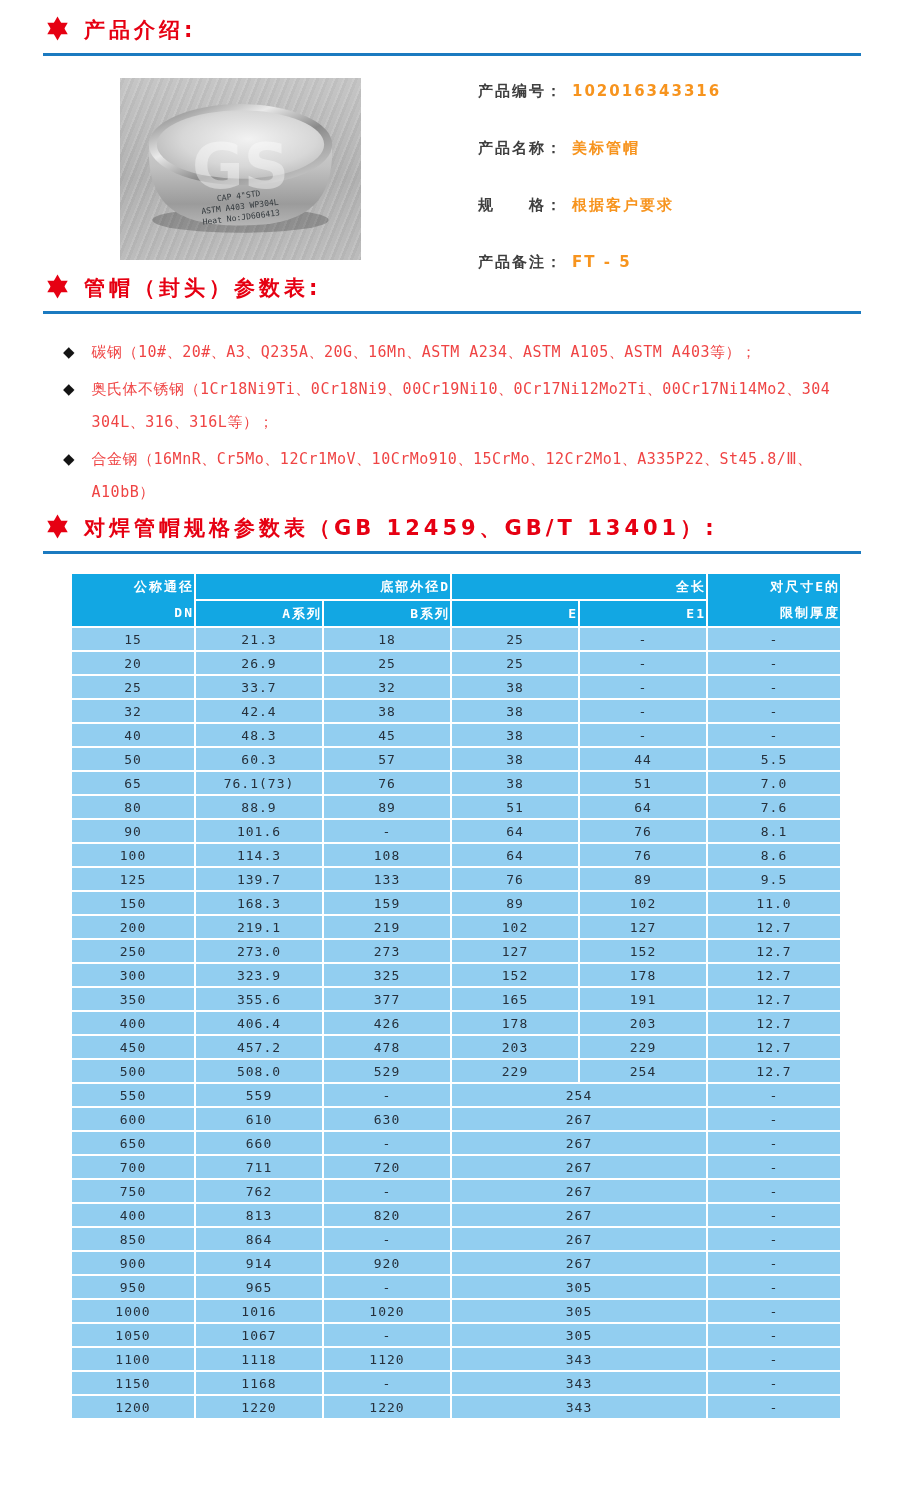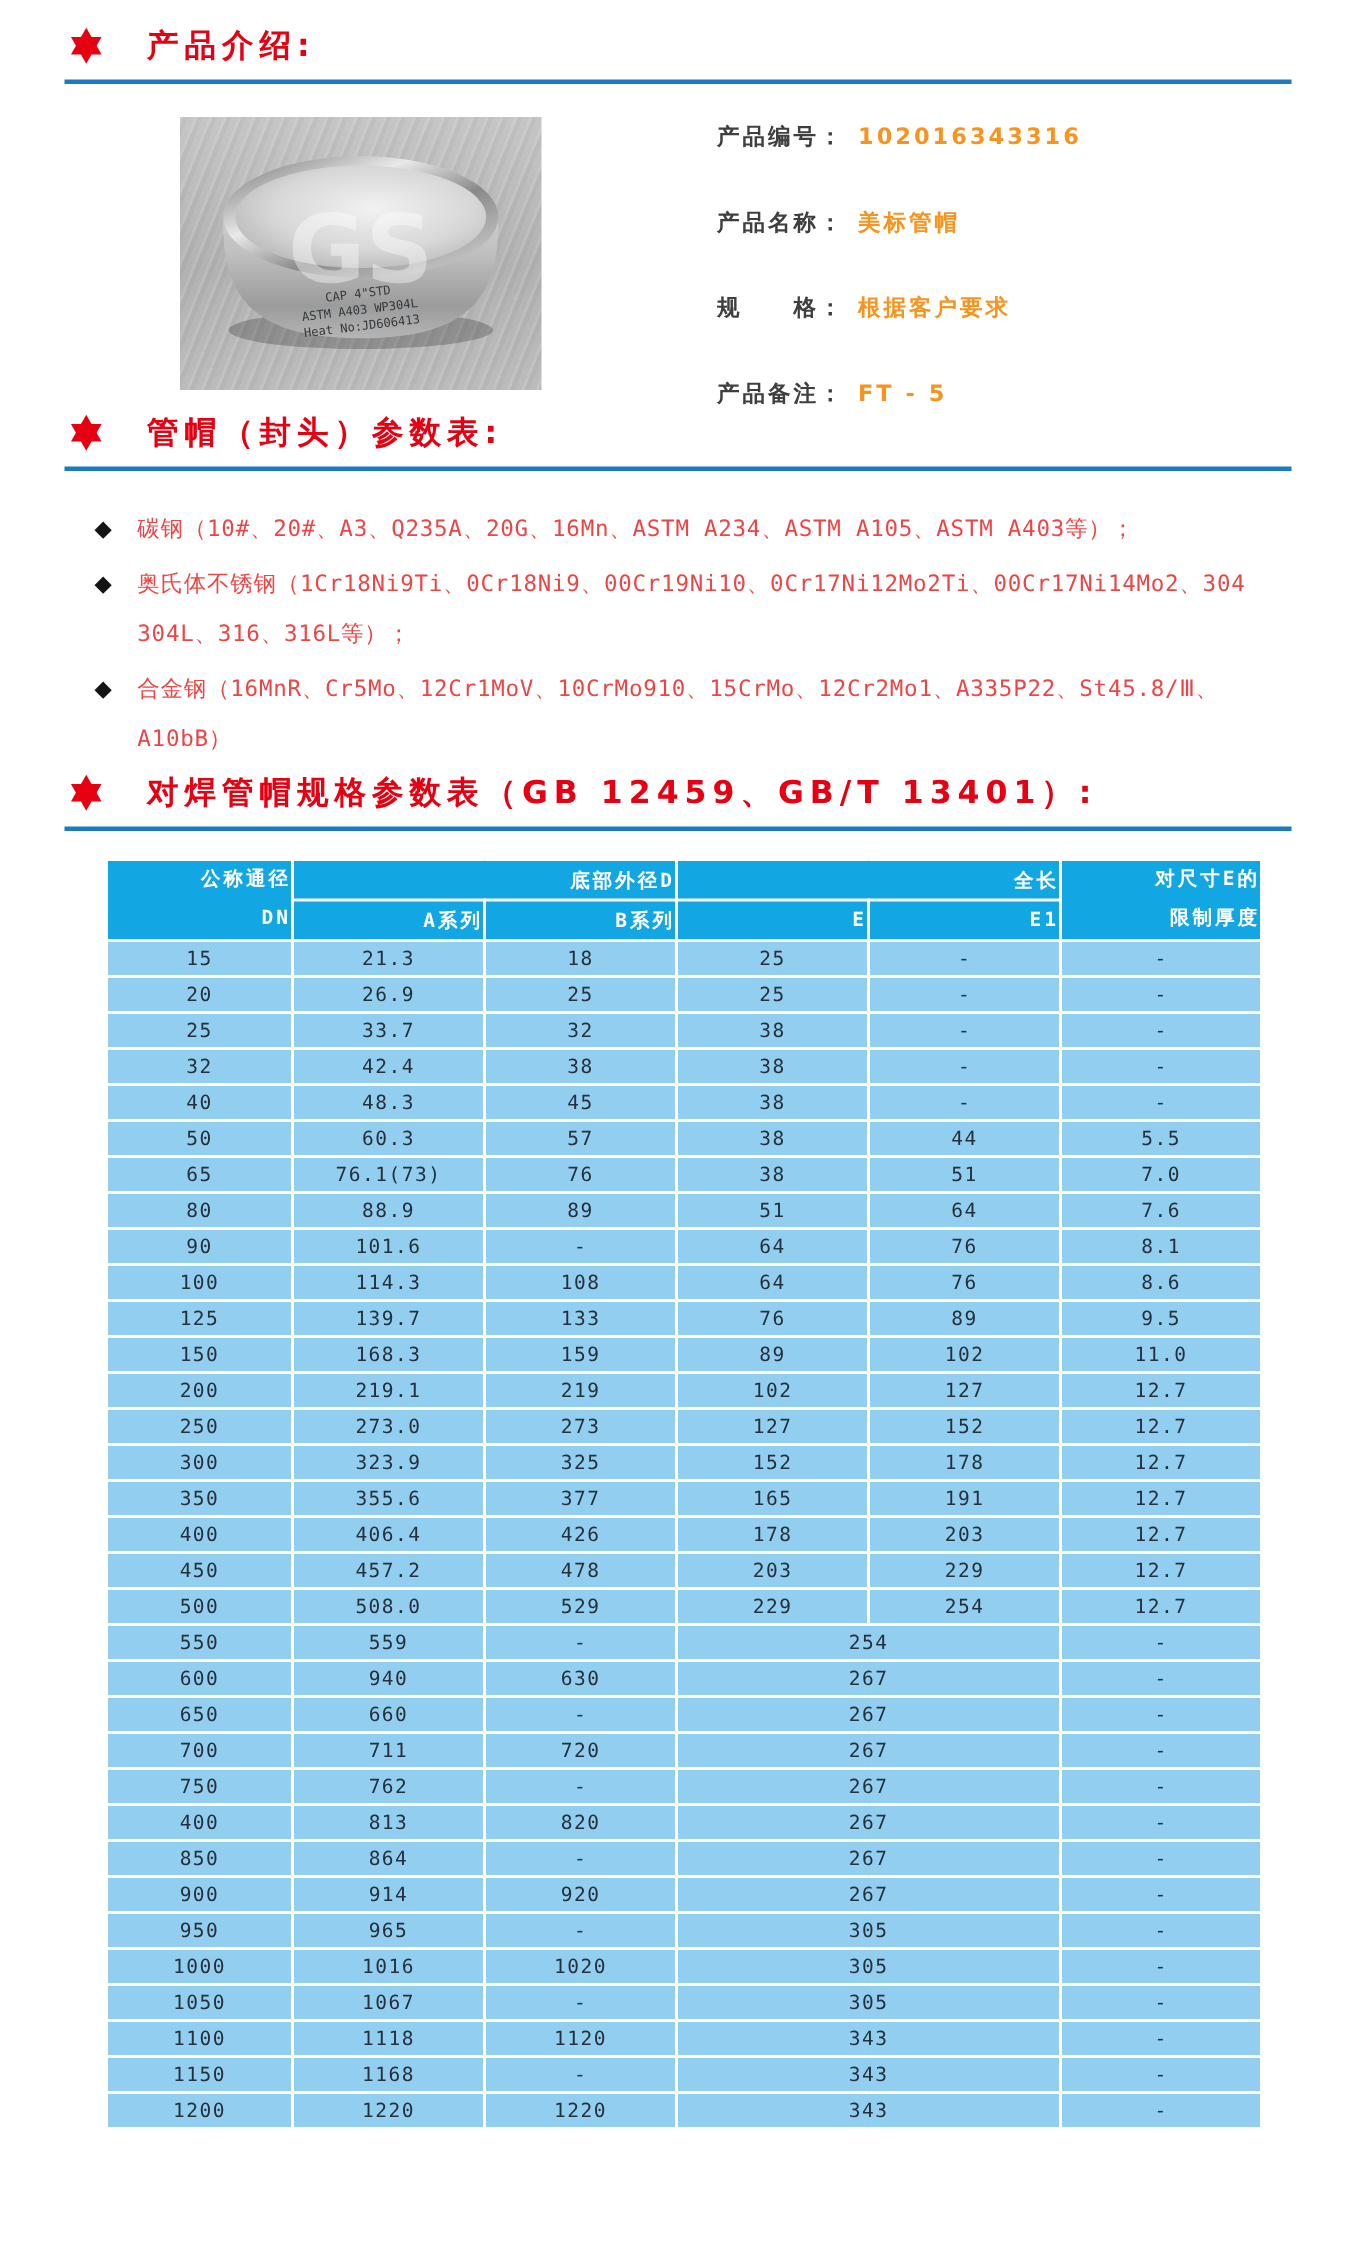--- a/index.html
+++ b/index.html
@@ -12,21 +12,21 @@
     --table-text:#26303b;
   }
   *{box-sizing:border-box;margin:0;padding:0}
   html,body{background:#fff}
   body{
     width:909px;height:1511px;position:relative;overflow:hidden;
     font-family:"DejaVu Sans","Liberation Sans",sans-serif;
   }
   
   .section-hdr{position:absolute;left:43px;width:818px}
-  .hdr-row{display:flex;align-items:center;gap:28px;padding-left:2px}
+  .hdr-row{display:flex;align-items:flex-start;gap:14px;padding-left:2px}
   .hdr-title{font-size:21px;font-weight:bold;color:var(--accent-red);letter-spacing:4px;white-space:nowrap}
   .hdr-line{height:3px;background:var(--underline-blue);margin-top:9px}
   .star{width:25px;height:25px;flex:0 0 25px}
   
   .photo{position:absolute;left:120px;top:78px;width:241px;height:182px;
     background:linear-gradient(180deg,#c6c6c6 0%,#b2b2b2 55%,#bcbcbc 100%);}
   .photo-tex{position:absolute;inset:0;
     background:repeating-linear-gradient(112deg,rgba(255,255,255,.10) 0 2px,rgba(0,0,0,0.03) 2px 5px,transparent 5px 9px);}
   .photo svg{position:absolute;inset:0}
   
@@ -338,21 +338,21 @@
       </tr>
       <tr>
         <td>550</td>
         <td>559</td>
         <td>-</td>
         <td colspan="2">254</td>
         <td>-</td>
       </tr>
       <tr>
         <td>600</td>
-        <td>940</td>
+        <td>610</td>
         <td>630</td>
         <td colspan="2">267</td>
         <td>-</td>
       </tr>
       <tr>
         <td>650</td>
         <td>660</td>
         <td>-</td>
         <td colspan="2">267</td>
         <td>-</td>

